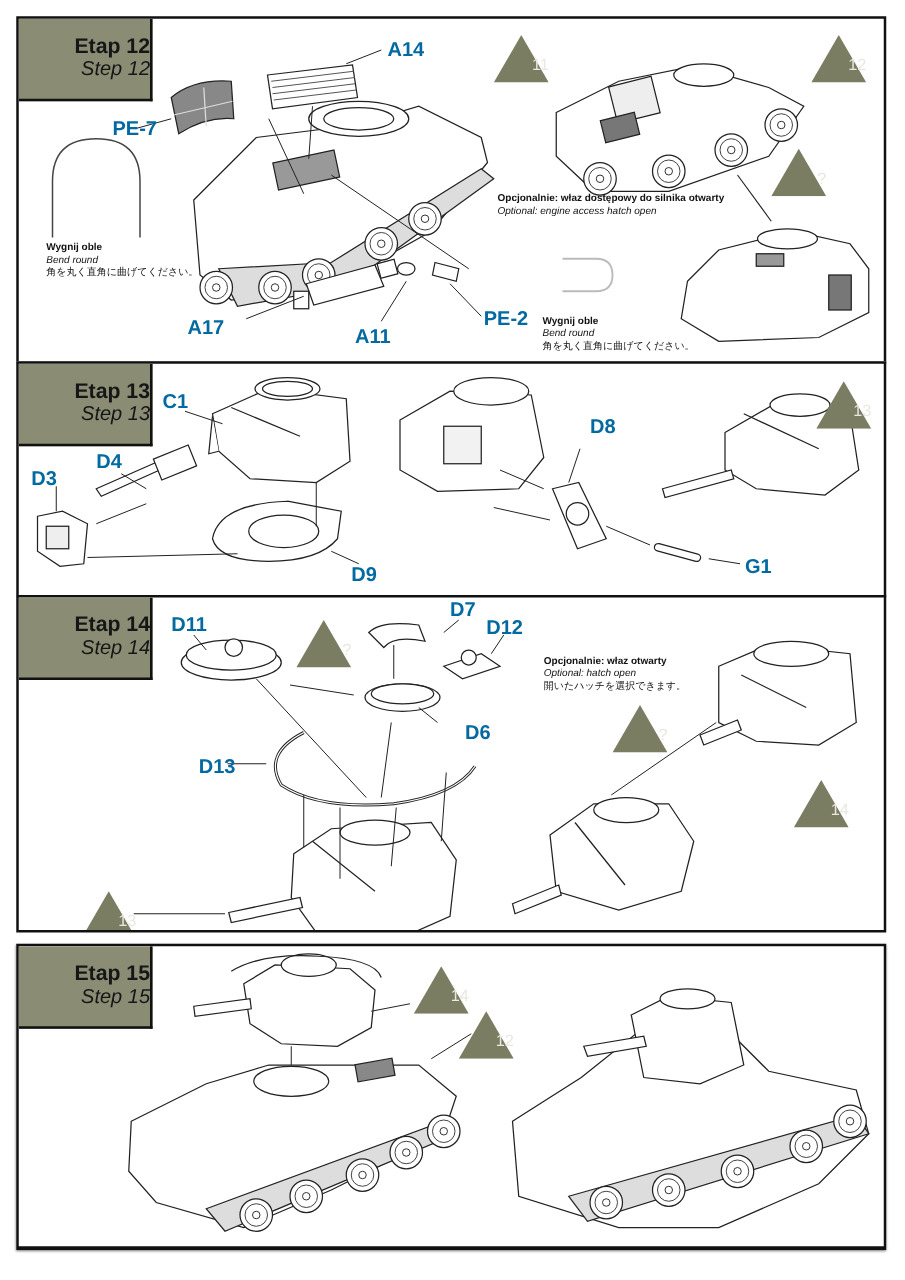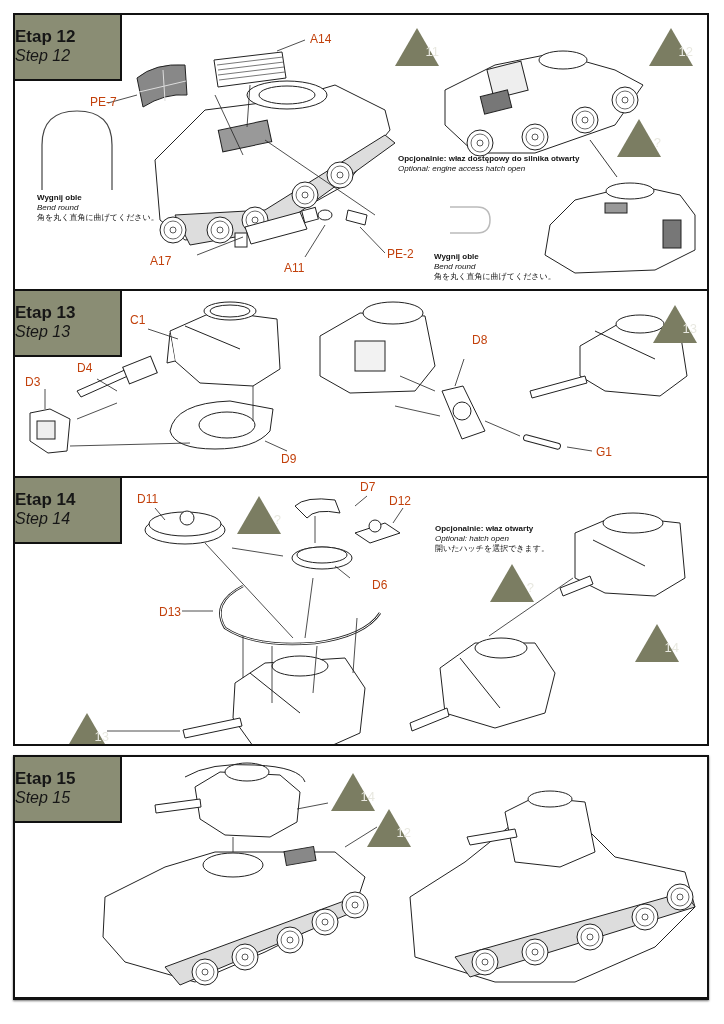--- a/index.html
+++ b/index.html
@@ -6,25 +6,25 @@
   body { width:724px; height:1024px; position:relative; overflow:hidden;
          font-family:"Liberation Sans", sans-serif; color:#111; }
   .panel { position:absolute; left:13px; width:696px; background:#fff;
            border:2px solid #111; box-sizing:border-box; overflow:hidden; }
   #p12 { top:13px;  height:278px; }
   #p13 { top:289px; height:189px; }
   #p14 { top:476px; height:270px; }
   #p15 { top:755px; height:245px; border-bottom-width:3px; box-shadow:0 1px 2px #777; }
   .step-box { position:absolute; left:0; top:0; width:107px; height:66px;
               background:#8a8d74; border-right:2px solid #111; border-bottom:2px solid #111;
-              box-sizing:border-box; text-align:left; }
+              box-sizing:border-box; text-align:right; }
   .step-box .etap { font-weight:bold; font-size:17px; margin-top:12px; line-height:19px; color:#161616; }
   .step-box .step { font-style:italic; font-size:16px; line-height:19px; color:#161616; }
   .art { position:absolute; left:0; top:0; }
-  .lbl { position:absolute; font-weight:normal; font-size:12px; color:#c2410c; white-space:nowrap; }
+  .lbl { position:absolute; font-weight:bold; font-size:16px; color:#0369a1; white-space:nowrap; }
   .tri { position:absolute; width:44px; height:38px; }
   .tri svg { position:absolute; left:0; top:0; }
   .tri span { position:absolute; left:0; right:0; top:16px; text-align:right; color:#e8e8e0; font-size:13px; }
   .note { position:absolute; font-size:8px; line-height:10px; color:#111; white-space:nowrap; }
   .note b { display:block; }
   .note i { display:block; }
   .note span { display:block; font-family:"DejaVu Sans", sans-serif; font-size:8px; }
 </style>
 </head>
 <body>

